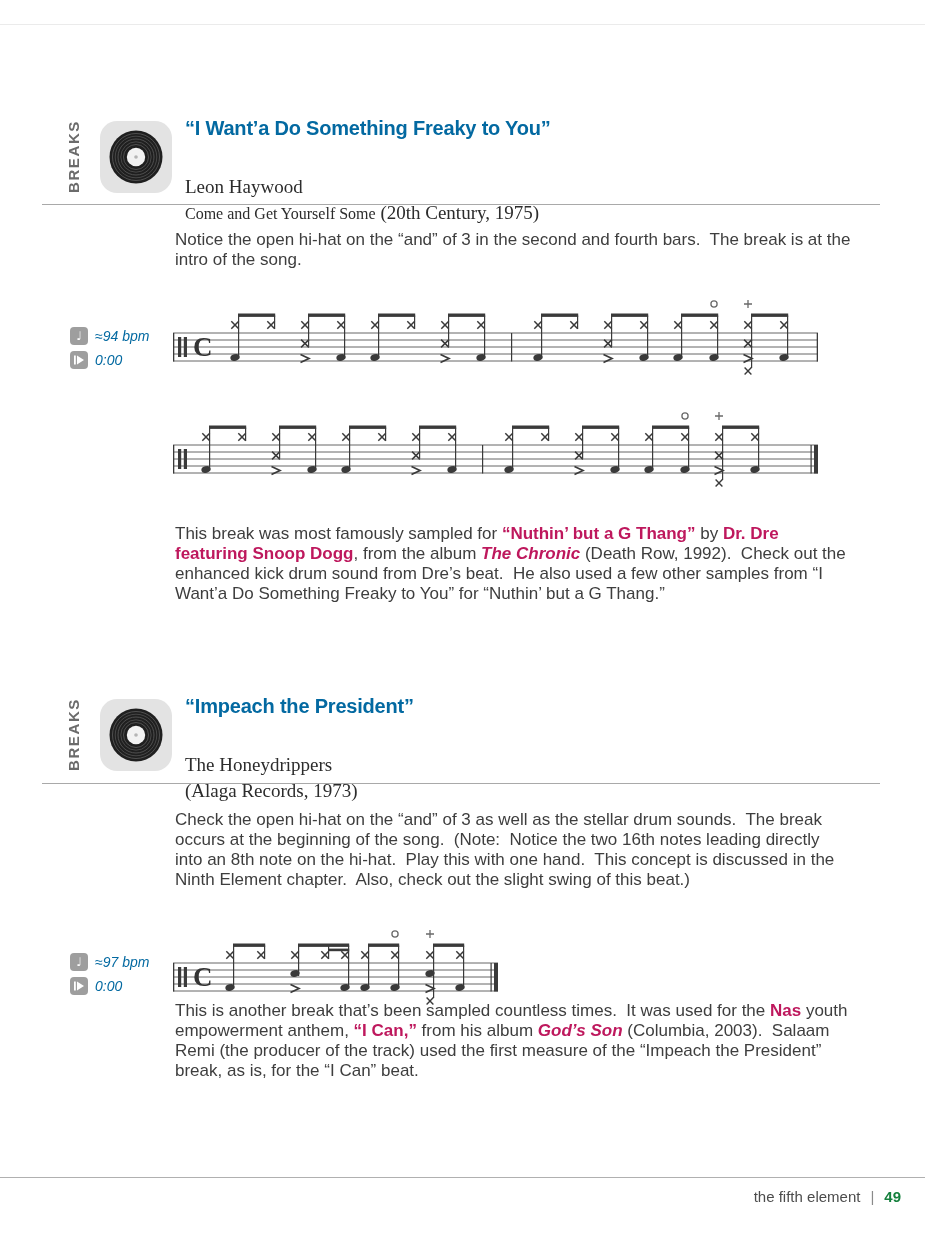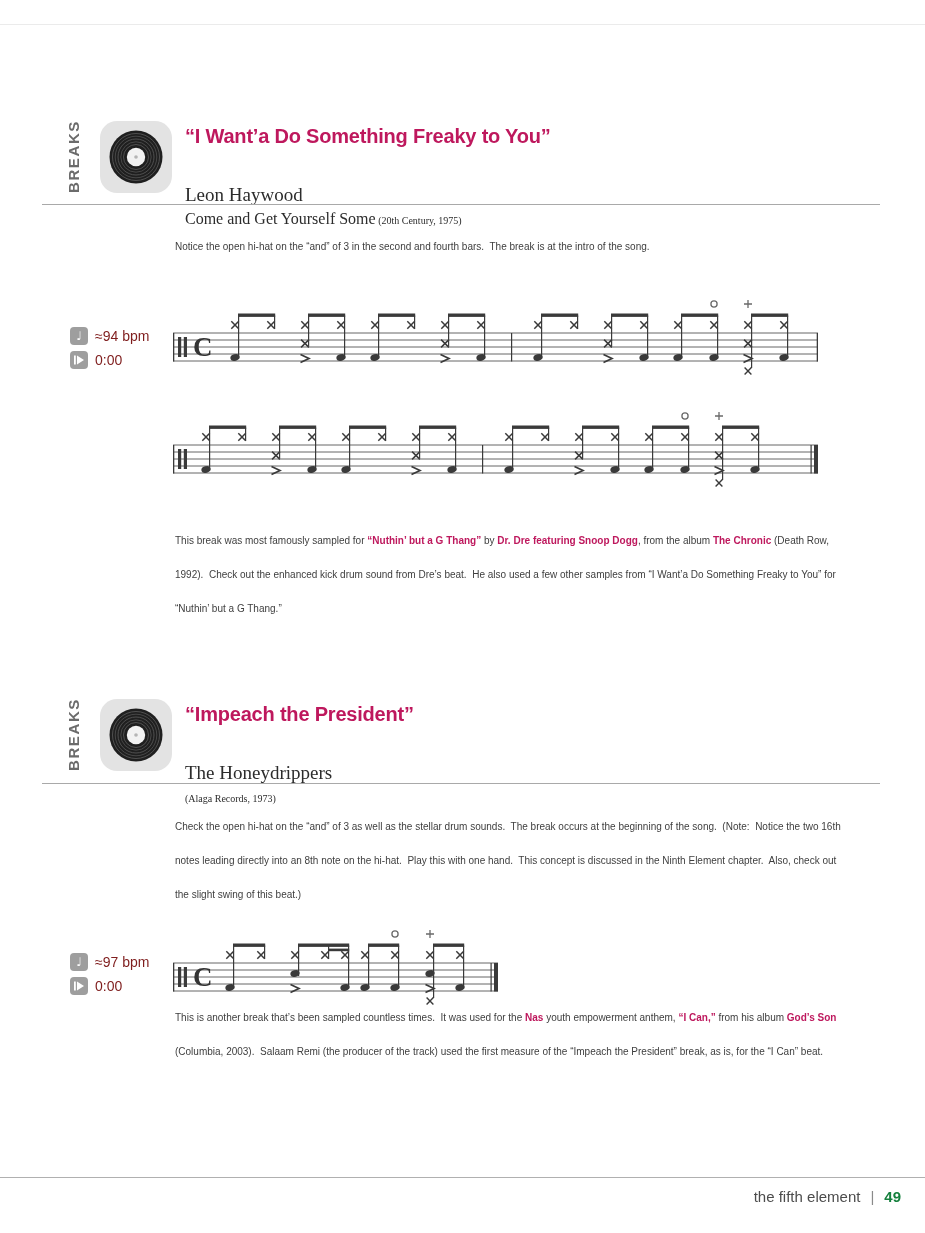--- a/index.html
+++ b/index.html
@@ -16,42 +16,42 @@
   .v1{left:64px;top:193px}
   .v2{left:64px;top:771px}
 
   .record{position:absolute;width:72px;height:72px;}
   .r1{left:100px;top:121px}
   .r2{left:100px;top:699px}
 
   .song-head{position:absolute;left:185px;width:600px;}
   .h1pos{top:117px}
   .h2pos{top:695px}
-  .song-title{margin:8px 0 4px 0;font-size:20px;font-weight:700;color:#be185d;letter-spacing:-0.2px;}
+  .song-title{margin:0 0 4px 0;font-size:20px;font-weight:700;color:#0369a1;letter-spacing:-0.2px;}
   .artist{font-family:"Liberation Serif",serif;font-size:19px;color:#2c2c2c;margin-bottom:4px;margin-top:36px;}
   .album{font-family:"Liberation Serif",serif;color:#2c2c2c;}
   .alb-i{font-size:16px;}
-  .alb-d{font-size:10px;text-align:center;}
-
-  .body{position:absolute;left:175px;width:676px;margin:0;font-size:10px;line-height:34px;
+  .alb-d{font-size:19px;text-align:center;}
+
+  .body{position:absolute;left:175px;width:676px;margin:0;font-size:17px;line-height:20px;
         color:#3e3e3e;white-space:pre-wrap;}
   .p1{top:230px}
   .p2{top:524px}
   .p3{top:810px}
   .p4{top:1001px}
   .b{font-weight:700;color:#be185d;}
-  .i{}
+  .i{font-style:italic;}
 
   .tempo-block{position:absolute;left:70px;}
   .t1{top:327px}
   .t2{top:953px}
   .trow{display:flex;align-items:center;gap:7px;margin-bottom:6px;}
   .ticon{width:18px;height:18px;border-radius:4px;background:#9e9e9e;display:flex;align-items:center;
          justify-content:center;color:#fff;font-family:"DejaVu Sans",sans-serif;font-size:12px;line-height:18px;}
-  .tlabel{font-size:14px;color:#7f1d1d;}
+  .tlabel{font-size:14px;color:#0369a1;font-style:italic;}
 
   .notation{position:absolute;}
   .n00{left:173px;top:291px}
   .n01{left:173px;top:403px}
   .n10{left:173px;top:921px}
 
   .footer{position:absolute;top:1188px;right:24px;font-size:15px;color:#4c4c4c;}
   .footer .sep{margin:0 10px;color:#8a8a8a;}
   .footer .pg{font-weight:700;color:#15803d;}
 </style>

